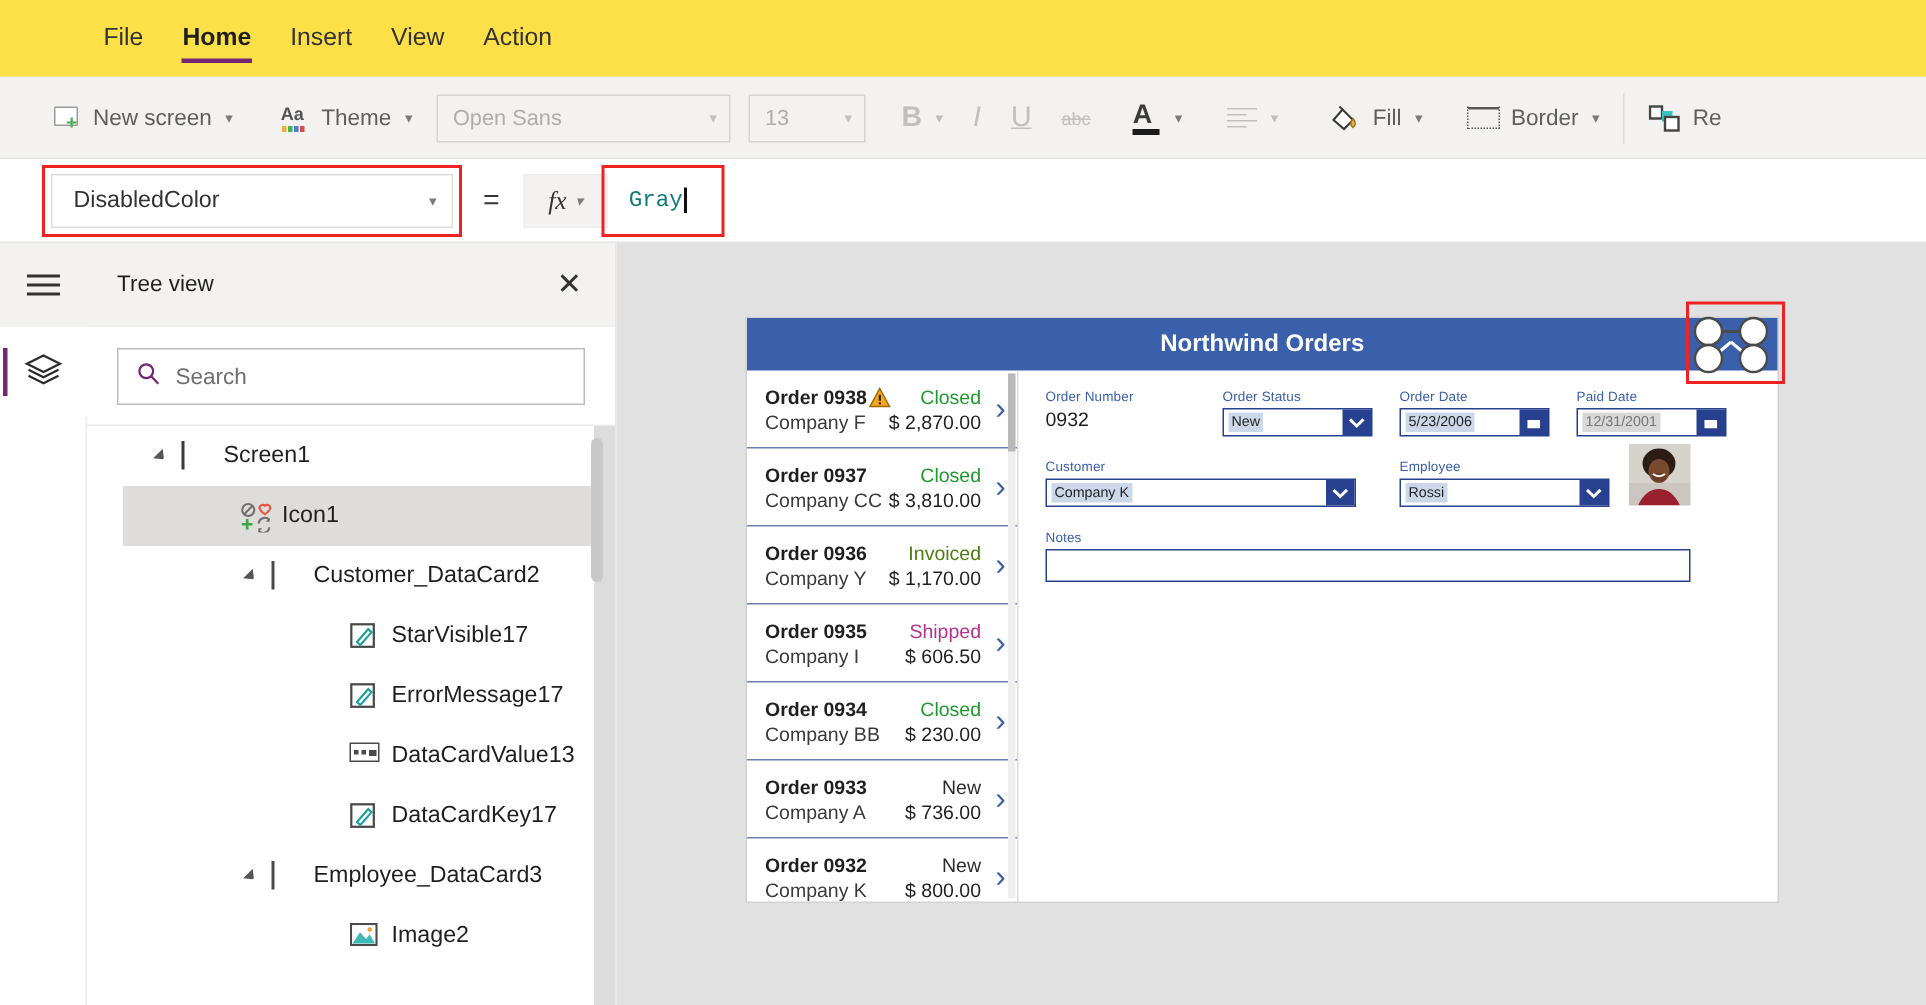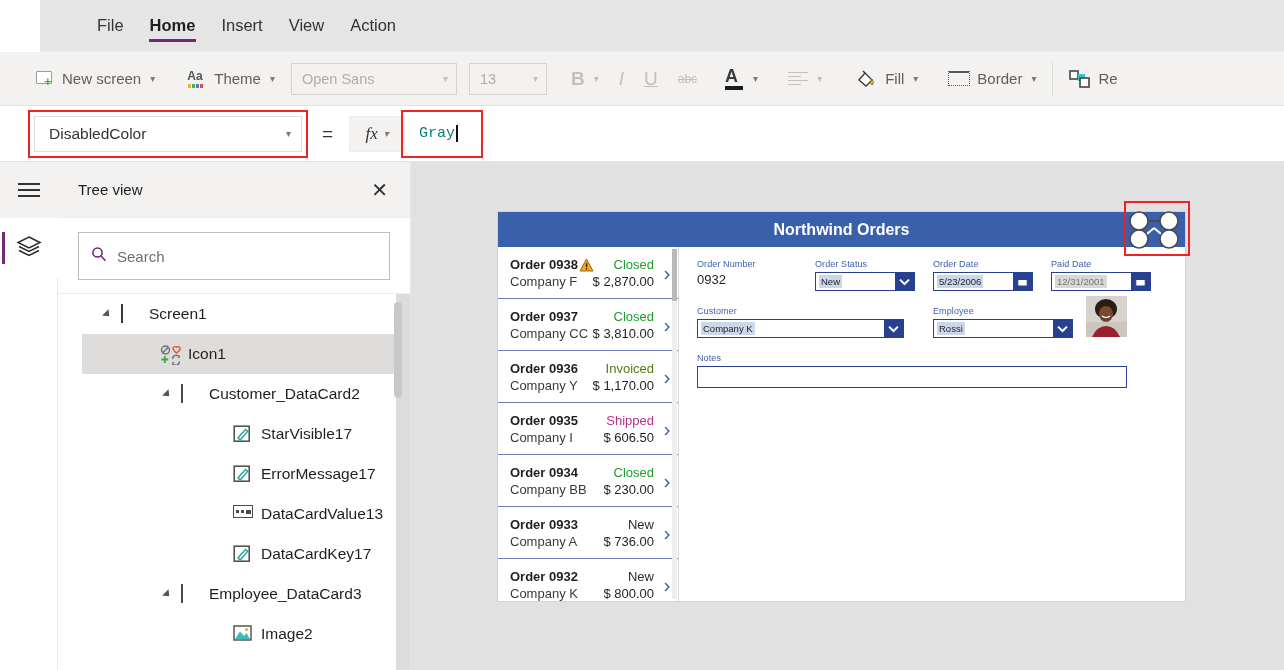--- a/index.html
+++ b/index.html
@@ -6,25 +6,24 @@
   html, body {
     width: 1284px; height: 670px;
     font-family: "Liberation Sans", sans-serif;
     background: #ffffff;
     overflow: hidden;
   }
   .app { position: relative; width: 1284px; height: 670px; }
 
   
   .menubar {
-    height: 52px; background: #e5e5e5;
+    height: 52px; background: #fde047;
     display: flex; align-items: center;
-    padding-left: 44px; gap: 0px;
+    padding-left: 56px; gap: 0px;
     border-bottom: 1px solid #ebebeb;
-    margin-left: 40px;
   }
   .menu-item {
     font-size: 16.5px; color: #333333;
     padding: 0 13px; height: 52px;
     display: flex; align-items: center;
     position: relative; cursor: default;
   }
   .menu-item.active { font-weight: bold; color: #1f1f1f; }
   .menu-item.active:after {
     content: ""; position: absolute; left: 12px; right: 12px;
@@ -47,21 +46,21 @@
   .rb.dim { color: #b8b8b8; }
   .chev { font-size: 10px; color: #7a7a7a; margin-left: 2px; }
   .chev.dim { color: #c0c0c0; }
   .combo {
     height: 32px; background: #f3f2f1;
     border: 1px solid #d6d4d2;
     display: flex; align-items: center; justify-content: space-between;
     padding: 0 8px 0 10px; font-size: 14.5px; color: #b0aeac;
     margin: 0 6px;
   }
-  .combo.font { width: 166px; }
+  .combo.font { width: 196px; }
   .combo.size { width: 78px; }
   .sep { width: 1px; height: 34px; background: #dededc; margin: 0 6px; }
 
   
   .ico-newscreen { position: relative; width: 19px; height: 16px; }
   .ico-newscreen .box {
     position: absolute; left: 0; top: 0; width: 16px; height: 13px;
     border: 1.6px solid #9b9b9b; border-radius: 1px; background: #fff;
   }
   .ico-newscreen .plus { position: absolute; left: 8px; top: 6px;
@@ -150,21 +149,21 @@
 
   
   .tree { width: 353px; background: #ffffff; border-right: 1px solid #e6e6e6;
     display: flex; flex-direction: column; position: relative; }
   .tree-head { height: 56px; display: flex; align-items: center;
     justify-content: space-between; padding: 0 22px 0 20px;
     border-bottom: 1px solid #ededed; background:#f3f2f1;}
   .tree-title { font-size: 15px; color: #1f1f1f; }
   .xbtn { font-size: 20px; color: #333; line-height: 18px; }
   .search-row { padding: 14px 20px 13px 20px; border-bottom: 1px solid #ededed; }
-  .search-box { height: 48px; border: 1px solid #bdbdbd; background: #fff;
+  .search-box { height: 38px; border: 1px solid #bdbdbd; background: #fff;
     display: flex; align-items: center; gap: 10px; padding: 0 12px; }
   .search-ph { font-size: 15px; color: #6e6e6e; }
   .tree-list { flex: 1; overflow: hidden; position: relative; }
   .tnode { height: 40px; display: flex; align-items: center; gap: 8px;
     font-size: 15.5px; color: #201f1e; padding-right: 10px; }
   .tnode.sel { background: #dedddc; }
   .tri { width: 9px; height: 9px; flex: 0 0 9px; }
   .tri.open { border-left: 5px solid #555; border-top: 4px solid transparent;
     border-bottom: 4px solid transparent; transform: rotate(45deg); margin-top:2px;}
   .tri.none { visibility: hidden; }

